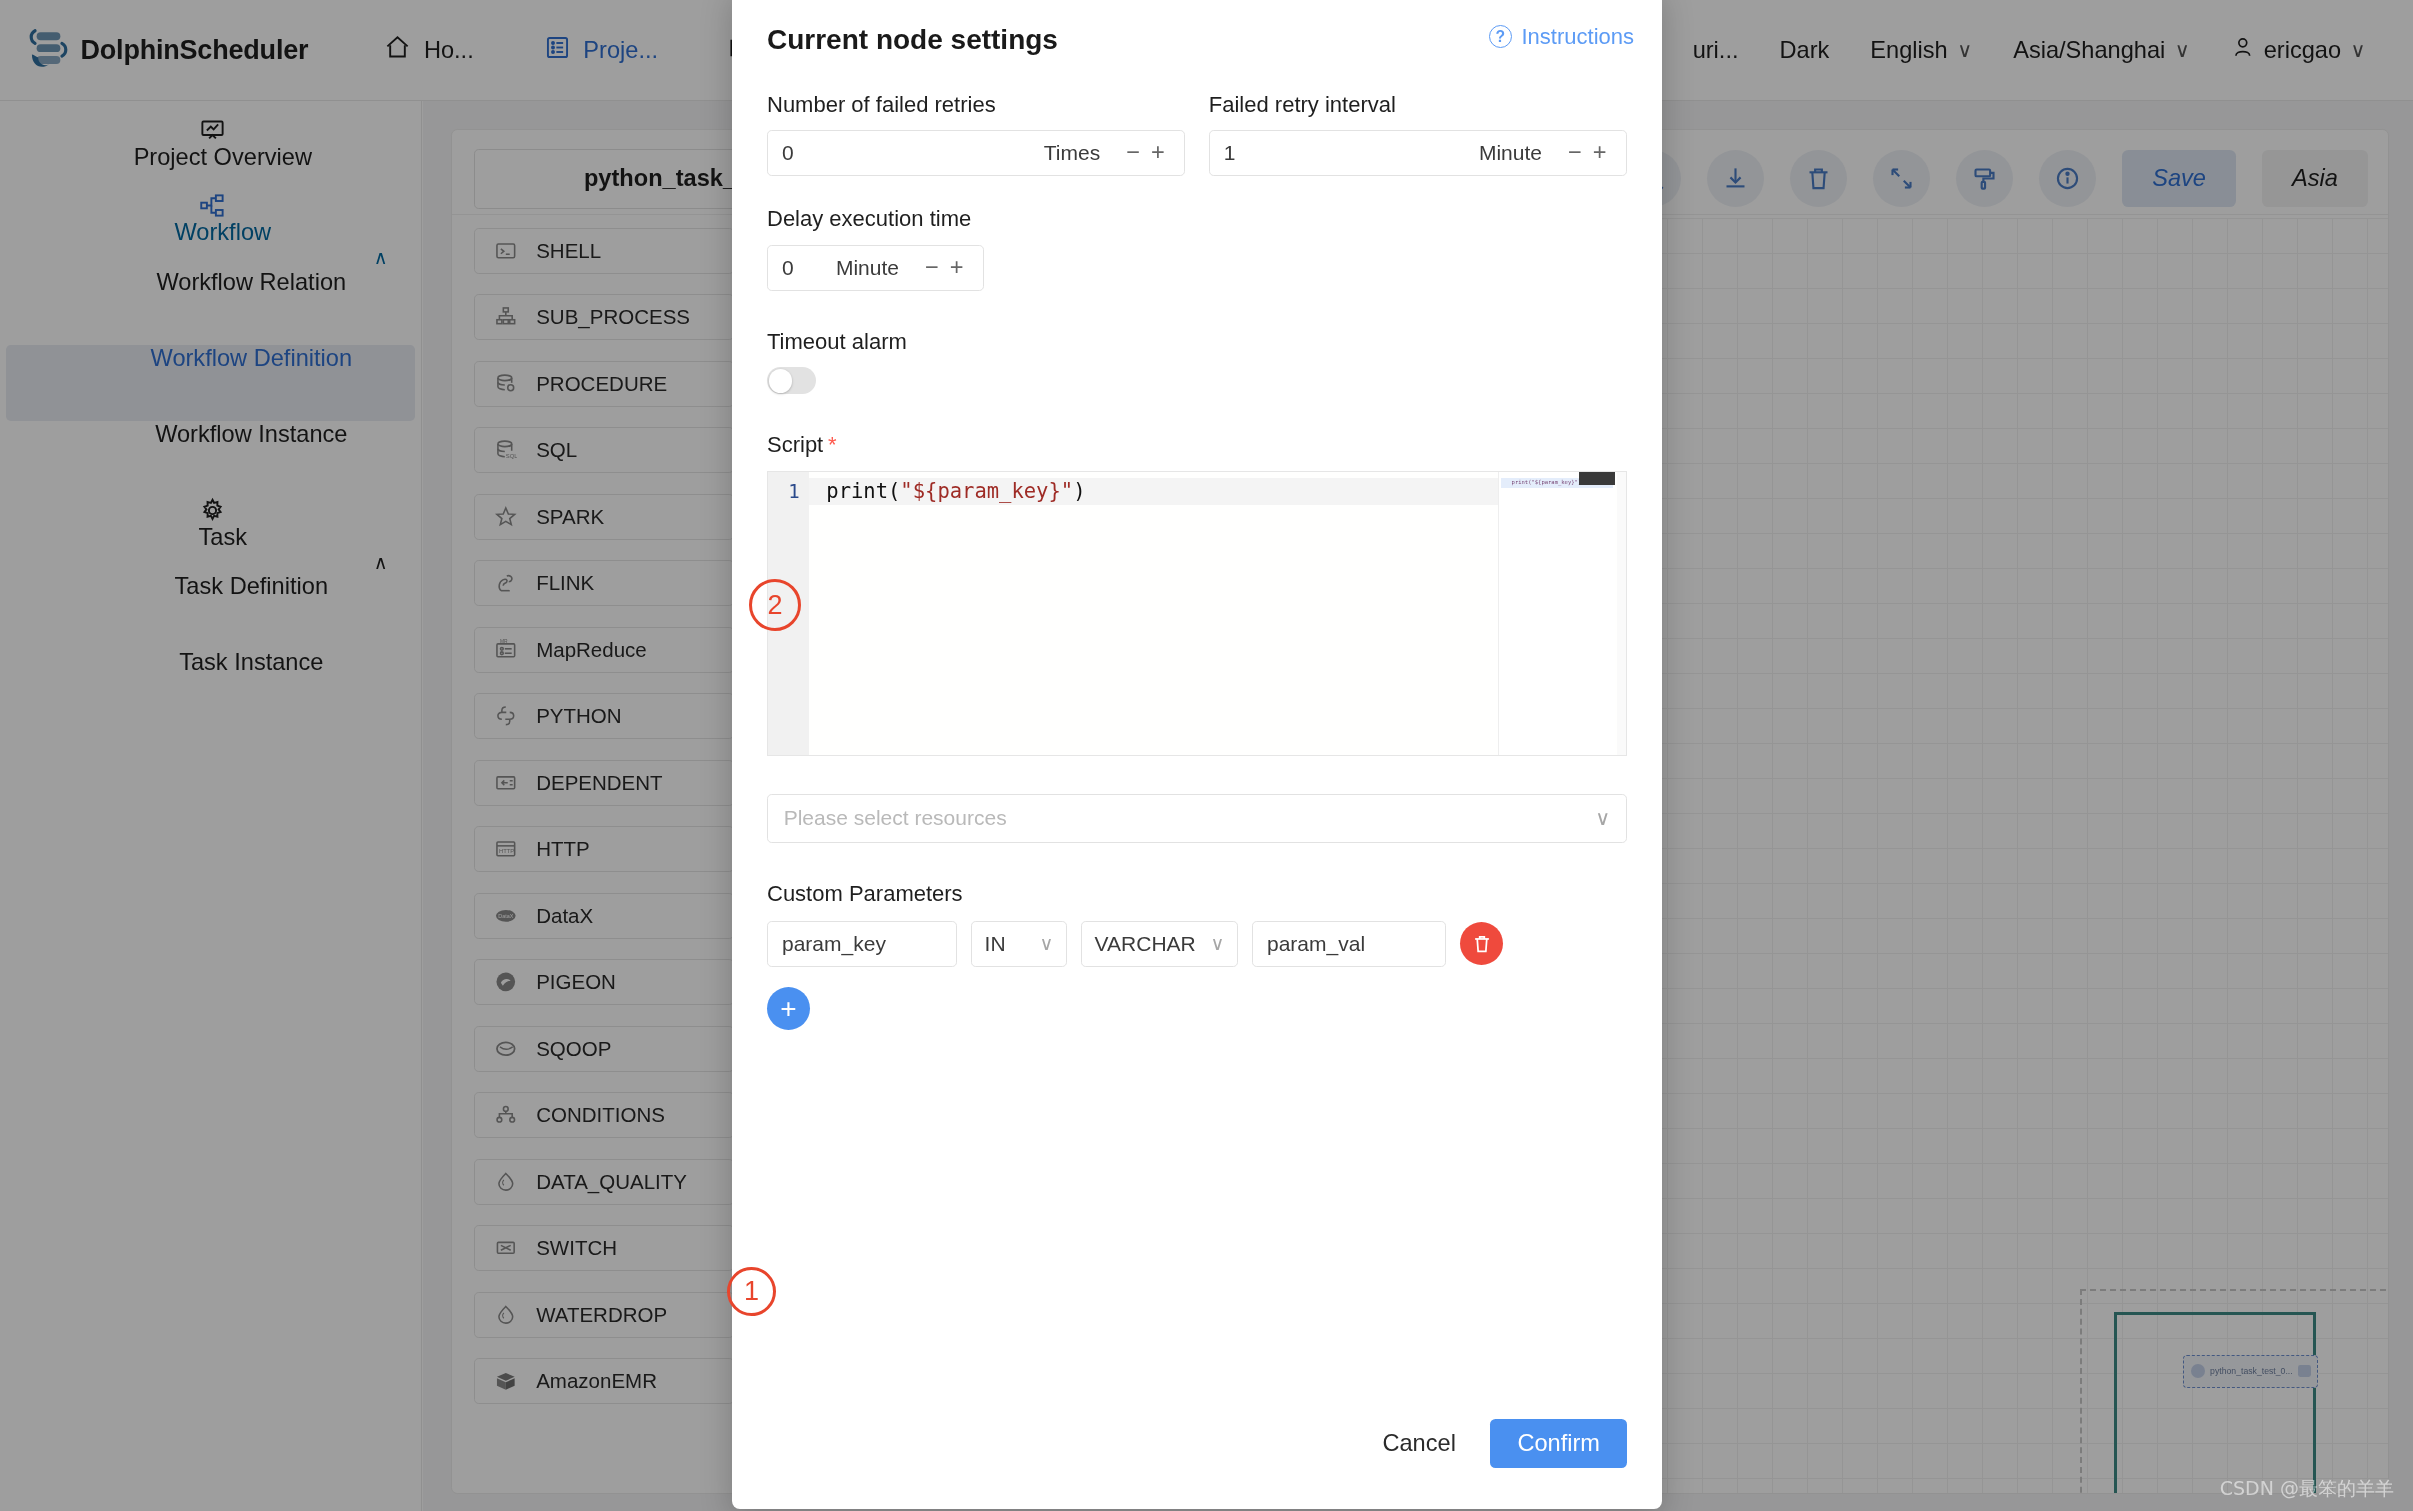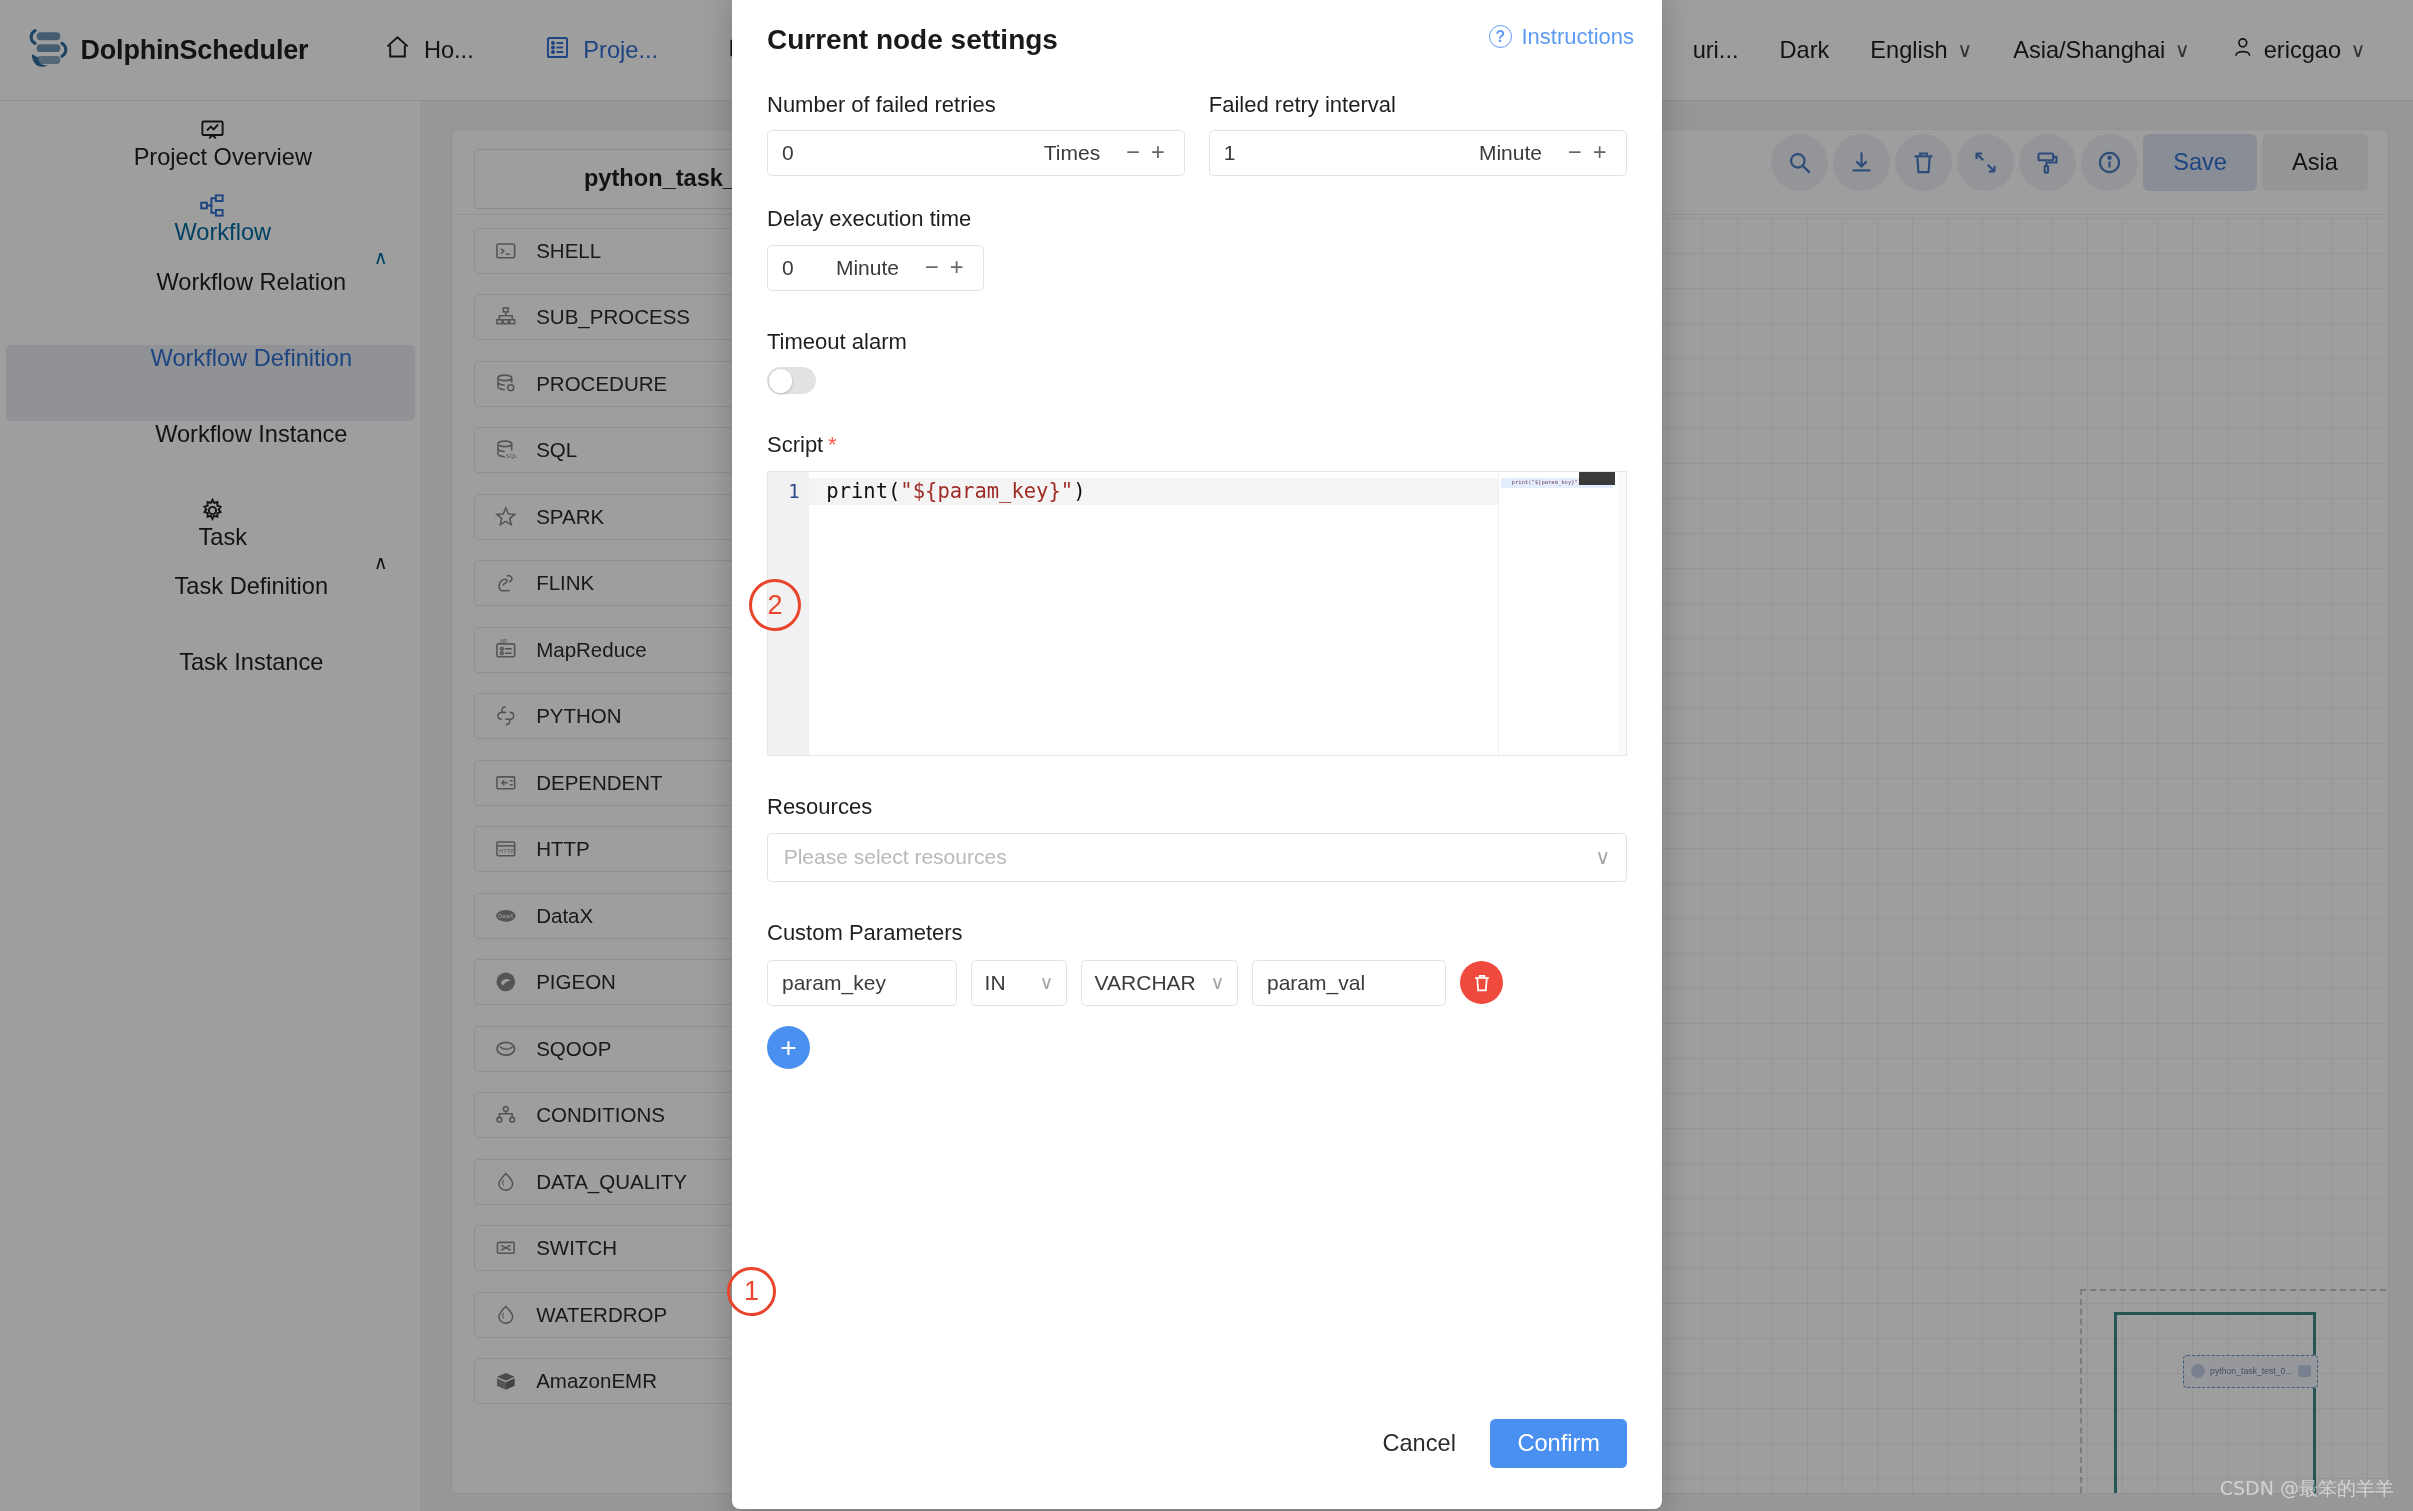--- a/index.html
+++ b/index.html
@@ -60,21 +60,21 @@
     background: #fff; border-radius: 6.3px; border: 0.8px solid #ececec;
   }
   .card-header { position: relative; height: 85px; border-bottom: 0.8px solid #efefef; }
   .name-box {
     position: absolute; left: 22px; top: 19px; width: 441px; height: 60px;
     border: 0.8px solid #e3e3e3; border-radius: 4.7px;
     display: flex; align-items: center; justify-content: center;
     font-size: 23.6px; font-weight: 700; color: #1f1f1f;
     overflow: hidden; white-space: nowrap;
   }
-  .toolbar { position: absolute; right: 20.5px; top: 4px; display: flex; align-items: center; gap: 5px; }
+  .toolbar { position: absolute; right: 20.5px; top: 20px; display: flex; align-items: center; gap: 26px; font-style: italic; }
   .tb-btn {
     width: 57px; height: 57px; border-radius: 50%; background: #eef1f6;
     display: flex; align-items: center; justify-content: center; cursor: pointer;
   }
   .tb-text {
     height: 57px; padding: 0 30px; border-radius: 6.3px;
     display: flex; align-items: center; font-size: 23.6px; cursor: pointer;
   }
   .tb-text.save { background: #dde6f3; color: #2f6fd0; }
   .tb-text.close { background: #f2f2f2; color: #1f1f1f; }
@@ -726,21 +726,20 @@
               <div class="mm-line"></div>
               <div class="mm-text">print("${param_key}")</div>
               <div class="mm-scroll"></div>
             </div>
             <div class="editor-vscroll"></div>
           </div>
         </div>
       </div>
 
       <div class="mt48">
-        <div class="field-label">Resources</div>
         <div class="select-box">
           <span>Please select resources</span>
           <span class="sel-caret">∨</span>
         </div>
       </div>
 
       <div class="mt48">
         <div class="field-label">Custom Parameters</div>
         <div class="param-row">
           <div class="p-input k">param_key</div>

